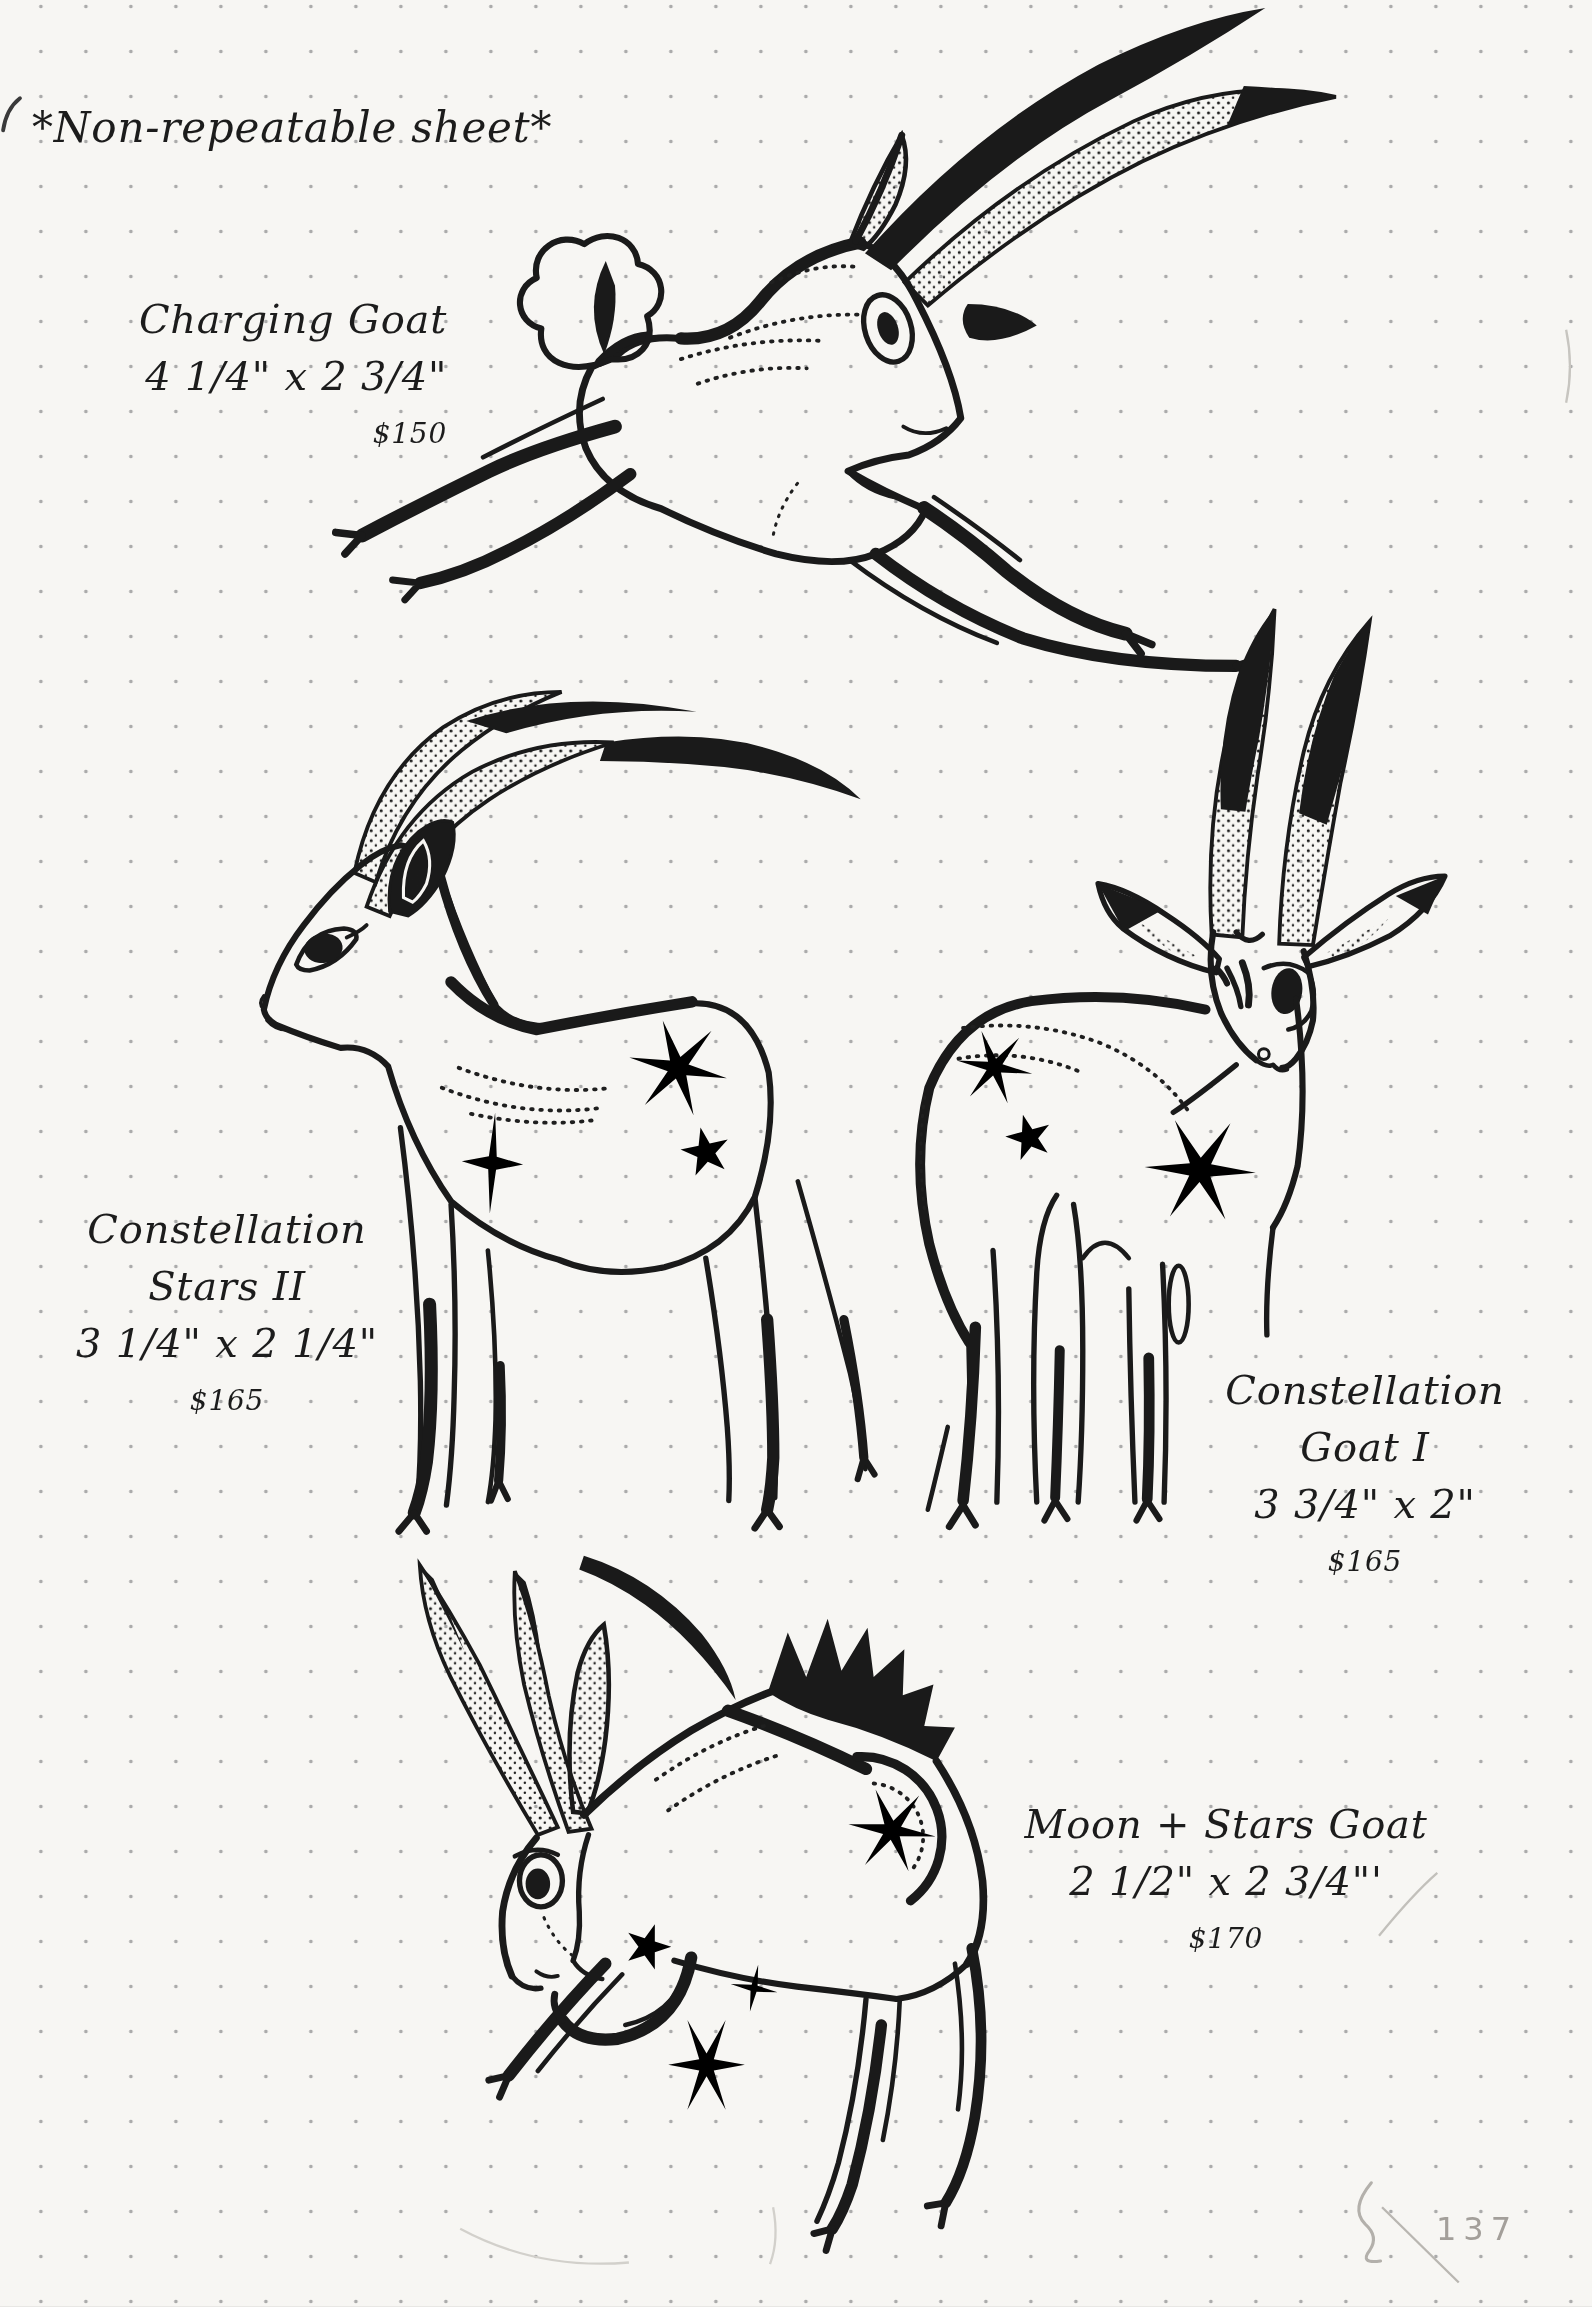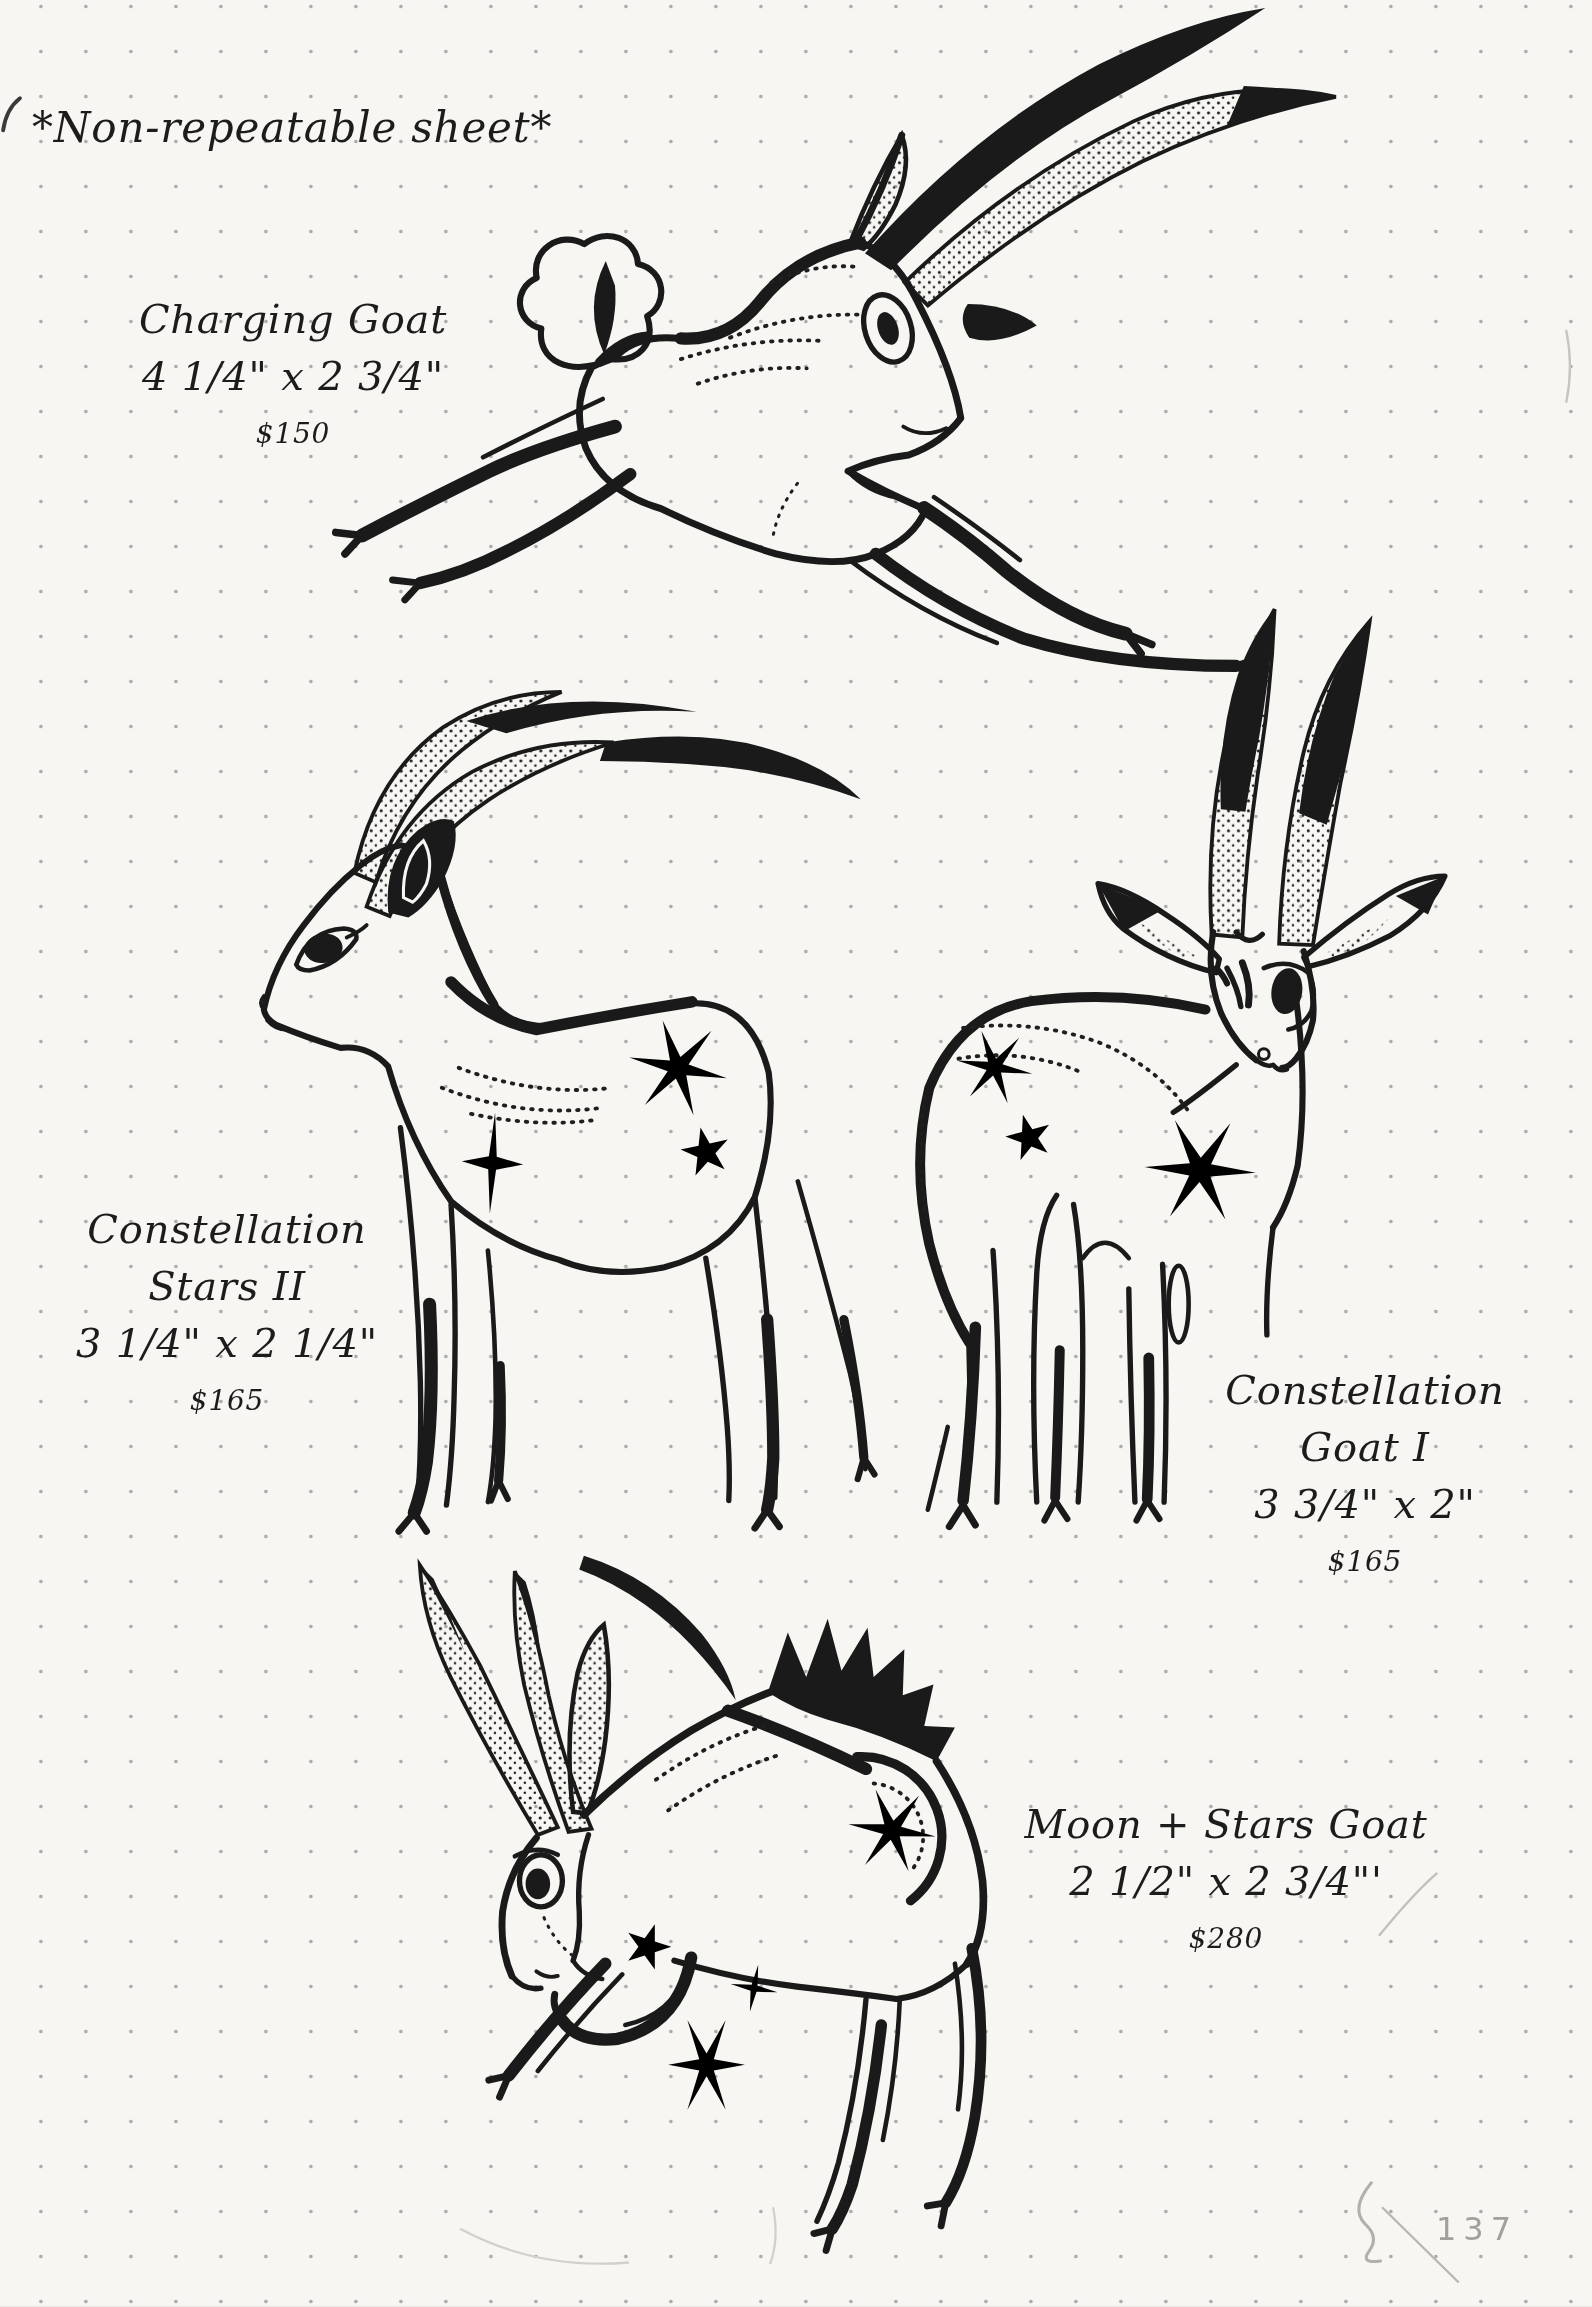--- a/index.html
+++ b/index.html
@@ -313,21 +313,21 @@
       <path class="ink-line" stroke-width="7" d="M 1130 2606 Q 1120 2720 1094 2820 Q 1082 2862 1066 2896"></path>
       <path class="ink-line" stroke-width="6" d="M 1174 2608 Q 1170 2700 1152 2790"></path>
       <path class="ink-line" stroke-width="15" d="M 1150 2640 Q 1138 2750 1112 2848 Q 1100 2884 1086 2906"></path>
       <path class="ink-line" stroke-width="9" d="M 1086 2906 L 1062 2912 M 1086 2906 L 1078 2934"></path>
       <path class="ink-line" stroke-width="14" d="M 1268 2540 Q 1290 2650 1272 2760 Q 1260 2830 1234 2872"></path>
       <path class="ink-line" stroke-width="6" d="M 1246 2560 Q 1262 2660 1250 2750"></path>
       <path class="ink-line" stroke-width="9" d="M 1234 2872 L 1210 2876 M 1234 2872 L 1228 2902"></path>
     </g>
   </svg>
 
-  <div class="label" style="left:293px;top:291px;">
+  <div class="label" style="left:293px;top:291px;text-align:right;">
     <div>Charging Goat</div>
     <div>4 1/4" x 2 3/4"</div>
     <div class="price">$150</div>
   </div>
 
   <div class="label" style="left:227px;top:1201px;">
     <div>Constellation</div>
     <div>Stars II</div>
     <div>3 1/4" x 2 1/4"</div>
     <div class="price">$165</div>
@@ -336,19 +336,19 @@
   <div class="label" style="left:1365px;top:1362px;">
     <div>Constellation</div>
     <div>Goat I</div>
     <div>3 3/4" x 2"</div>
     <div class="price">$165</div>
   </div>
 
   <div class="label" style="left:1226px;top:1796px;">
     <div>Moon + Stars Goat</div>
     <div>2 1/2" x 2 3/4"'</div>
-    <div class="price">$280</div>
+    <div class="price">$170</div>
   </div>
 
   <div class="page-number">137</div>
 
 </div>
 
 
 </body></html>

